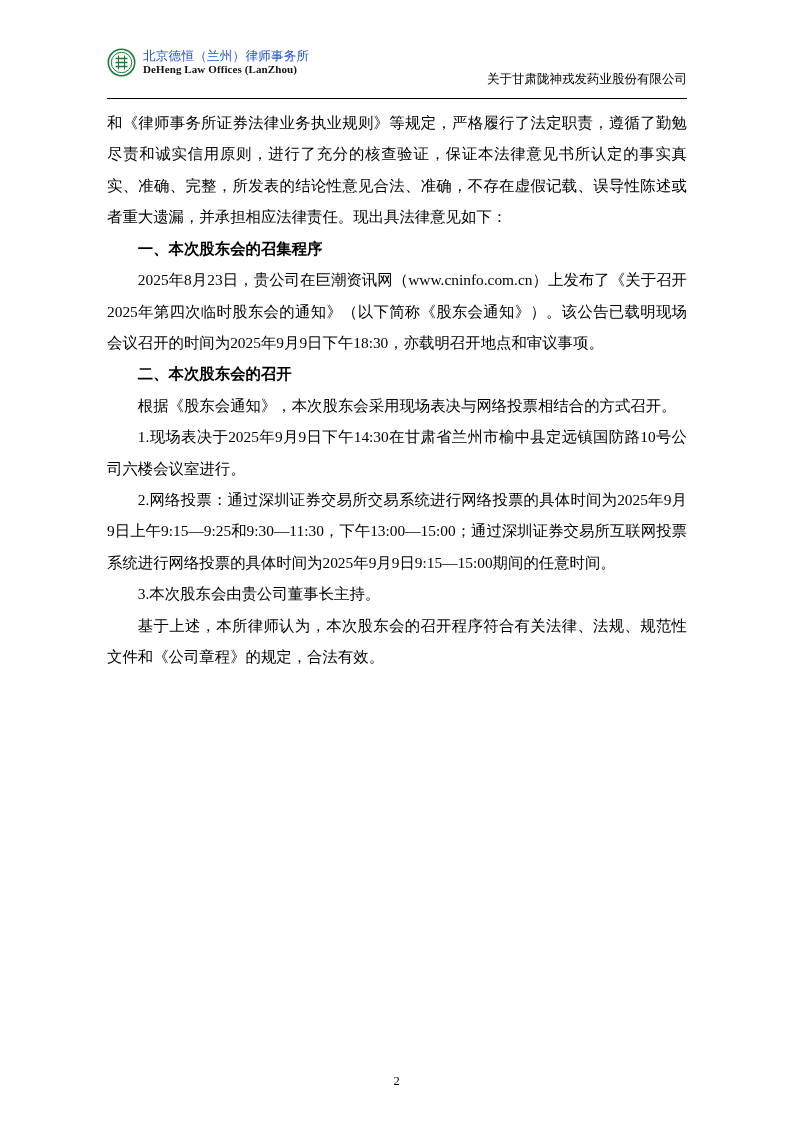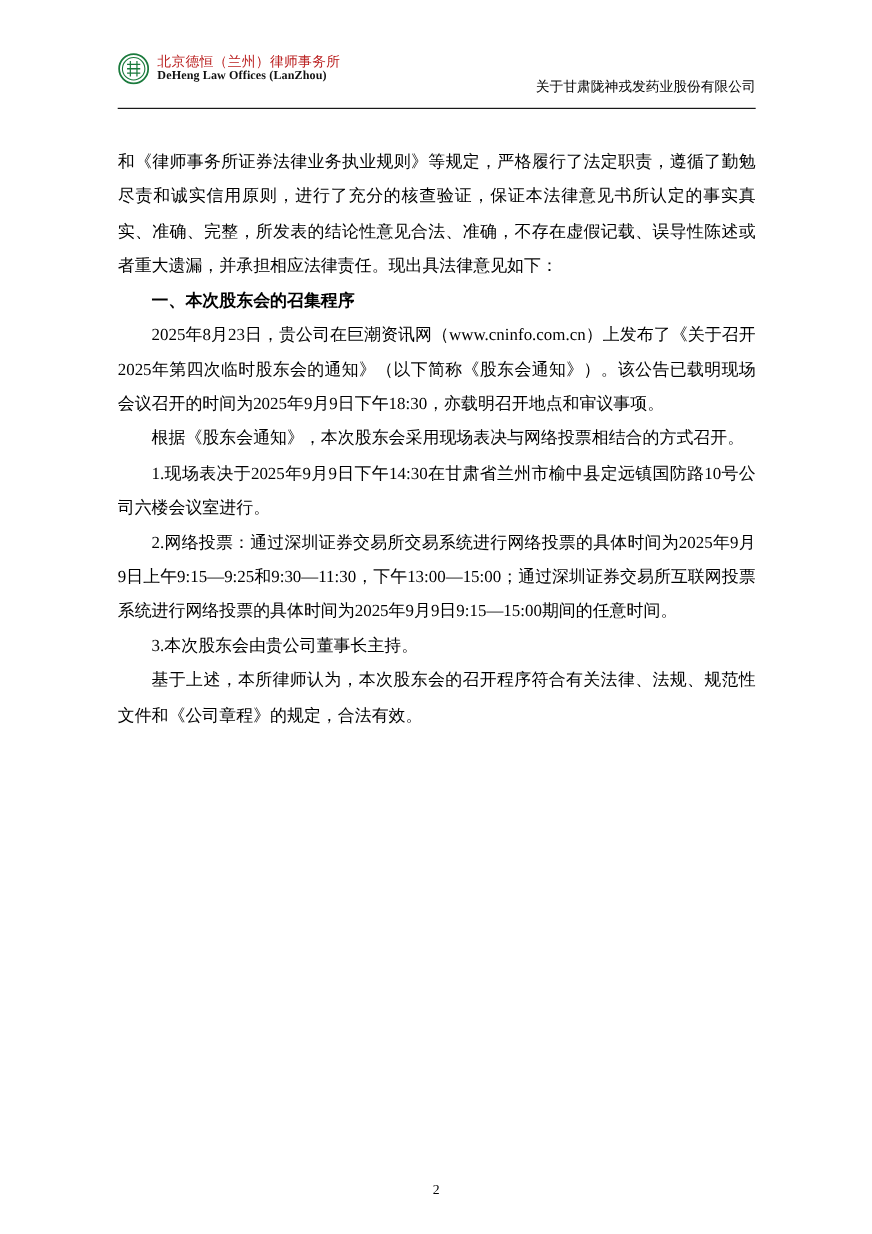--- a/index.html
+++ b/index.html
@@ -45,21 +45,21 @@
   .brand-text {
     display: flex;
     flex-direction: column;
     justify-content: center;
     line-height: 1.18;
   }
   .brand-cn {
     font-size: 12.5px;
     font-family: "Liberation Sans", sans-serif;
     letter-spacing: 0.3px;
-    color: #b91c1c;
+    color: #1d4ed8;
     white-space: nowrap;
   }
   .brand-en {
     font-size: 11px;
     font-family: Liberation Serif, serif;
     font-weight: bold;
     color: #111;
     white-space: nowrap;
     letter-spacing: 0.1px;
   }
@@ -73,21 +73,21 @@
   }
   .rule {
     border: none;
     border-top: 1px solid #000;
     margin: 2px 0 0 0;
     height: 0;
   }
 
   
   .body {
-    margin-top: 33px;
+    margin-top: 8px;
     font-size: 15.4px;
     line-height: 2.04;
     text-align: justify;
     text-justify: inter-ideograph;
   }
   .body p {
     margin: 0 0 0 0;
     text-indent: 2em;
   }
   .body p.noindent {
@@ -135,20 +135,21 @@
         <div>关于甘肃陇神戎发药业股份有限公司</div>
       </div>
     </div>
 
     <hr class="rule">
 
     <div class="body">
       <p class="noindent">和《律师事务所证券法律业务执业规则》等规定，严格履行了法定职责，遵循了勤勉尽责和诚实信用原则，进行了充分的核查验证，保证本法律意见书所认定的事实真实、准确、完整，所发表的结论性意见合法、准确，不存在虚假记载、误导性陈述或者重大遗漏，并承担相应法律责任。现出具法律意见如下：</p>
       <p class="heading">一、本次股东会的召集程序</p>
       <p>2025年8月23日，贵公司在巨潮资讯网（www.cninfo.com.cn）上发布了《关于召开2025年第四次临时股东会的通知》（以下简称《股东会通知》）。该公告已载明现场会议召开的时间为2025年9月9日下午18:30，亦载明召开地点和审议事项。</p>
+      <p class="heading">二、本次股东会的召开</p>
       <p>根据《股东会通知》，本次股东会采用现场表决与网络投票相结合的方式召开。</p>
       <p>1.现场表决于2025年9月9日下午14:30在甘肃省兰州市榆中县定远镇国防路10号公司六楼会议室进行。</p>
       <p>2.网络投票：通过深圳证券交易所交易系统进行网络投票的具体时间为2025年9月9日上午9:15—9:25和9:30—11:30，下午13:00—15:00；通过深圳证券交易所互联网投票系统进行网络投票的具体时间为2025年9月9日9:15—15:00期间的任意时间。</p>
       <p>3.本次股东会由贵公司董事长主持。</p>
       <p>基于上述，本所律师认为，本次股东会的召开程序符合有关法律、法规、规范性文件和《公司章程》的规定，合法有效。</p>
     </div>
 
   </div>
 
   <div class="page-number">2</div>

